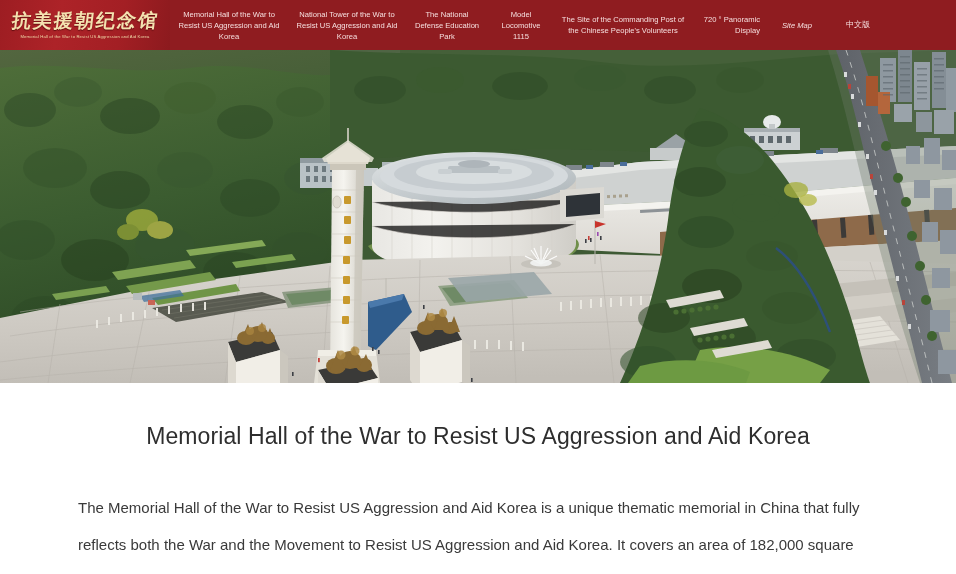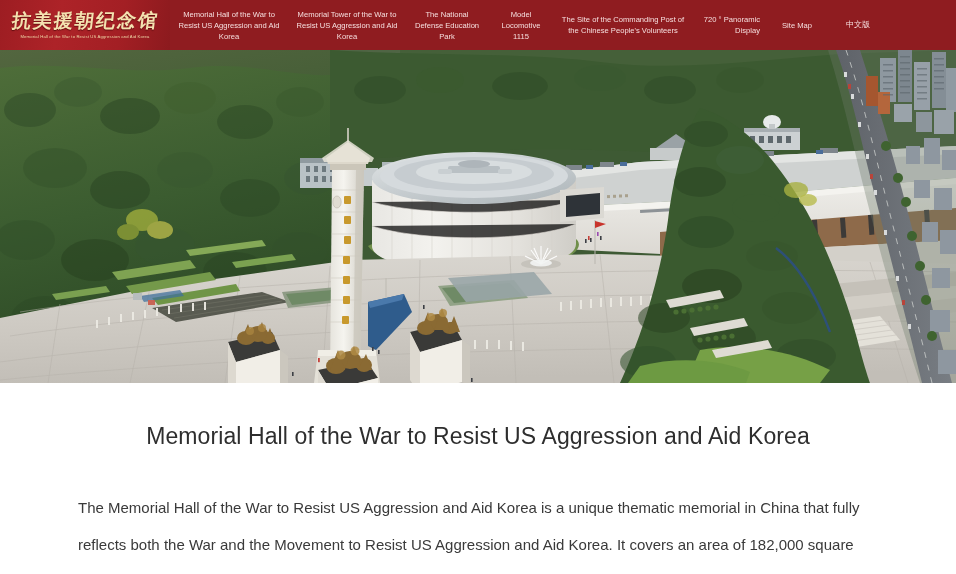--- a/index.html
+++ b/index.html
@@ -60,21 +60,21 @@
     height:50px;
     white-space:normal;
   }
   .nav-i0 { width:118px; }
   .nav-i1 { width:118px; }
   .nav-i2 { width:82px;text-align:center; }
   .nav-i3 { width:66px; }
   .nav-i4 { width:138px; }
   .nav-i5 { width:74px;text-align:right; }
   .nav-i6 { width:72px; }
-  .nav-i7 { width:62px; }
+  .nav-i7 { width:62px;font-style:italic; }
   .nav-i8 { width:60px; font-family:"DejaVu Sans", sans-serif; font-size:8px; }
 
   
   .hero {
     position:relative;
     width:956px; height:333px;
     overflow:hidden;
     background:#6f8a55;
   }
   .hero-canvas { position:absolute; inset:0; }
@@ -106,21 +106,21 @@
 
 <div class="navbar">
 
   <div class="logo-block">
     <div class="logo-cn">抗美援朝纪念馆</div>
     <div class="logo-en">Memorial Hall of the War to Resist US Aggression and Aid Korea</div>
   </div>
 
   <div class="nav-items">
     <div class="nav-item nav-i0">Memorial Hall of the War to Resist US Aggression and Aid Korea</div>
-    <div class="nav-item nav-i1">Memorial Tower of the War to Resist US Aggression and Aid Korea</div>
+    <div class="nav-item nav-i1">National Tower of the War to Resist US Aggression and Aid Korea</div>
     <div class="nav-item nav-i2">The National Defense Education Park</div>
     <div class="nav-item nav-i3">Model Locomotive 1115</div>
     <div class="nav-item nav-i4">The Site of the Commanding Post of the Chinese People's Volunteers</div>
     <div class="nav-item nav-i5">720 ° Panoramic Display</div>
     <div class="nav-item nav-i7">Site Map</div>
     <div class="nav-item nav-i8">中文版</div>
   </div>
 </div>
 
 <div class="hero">

